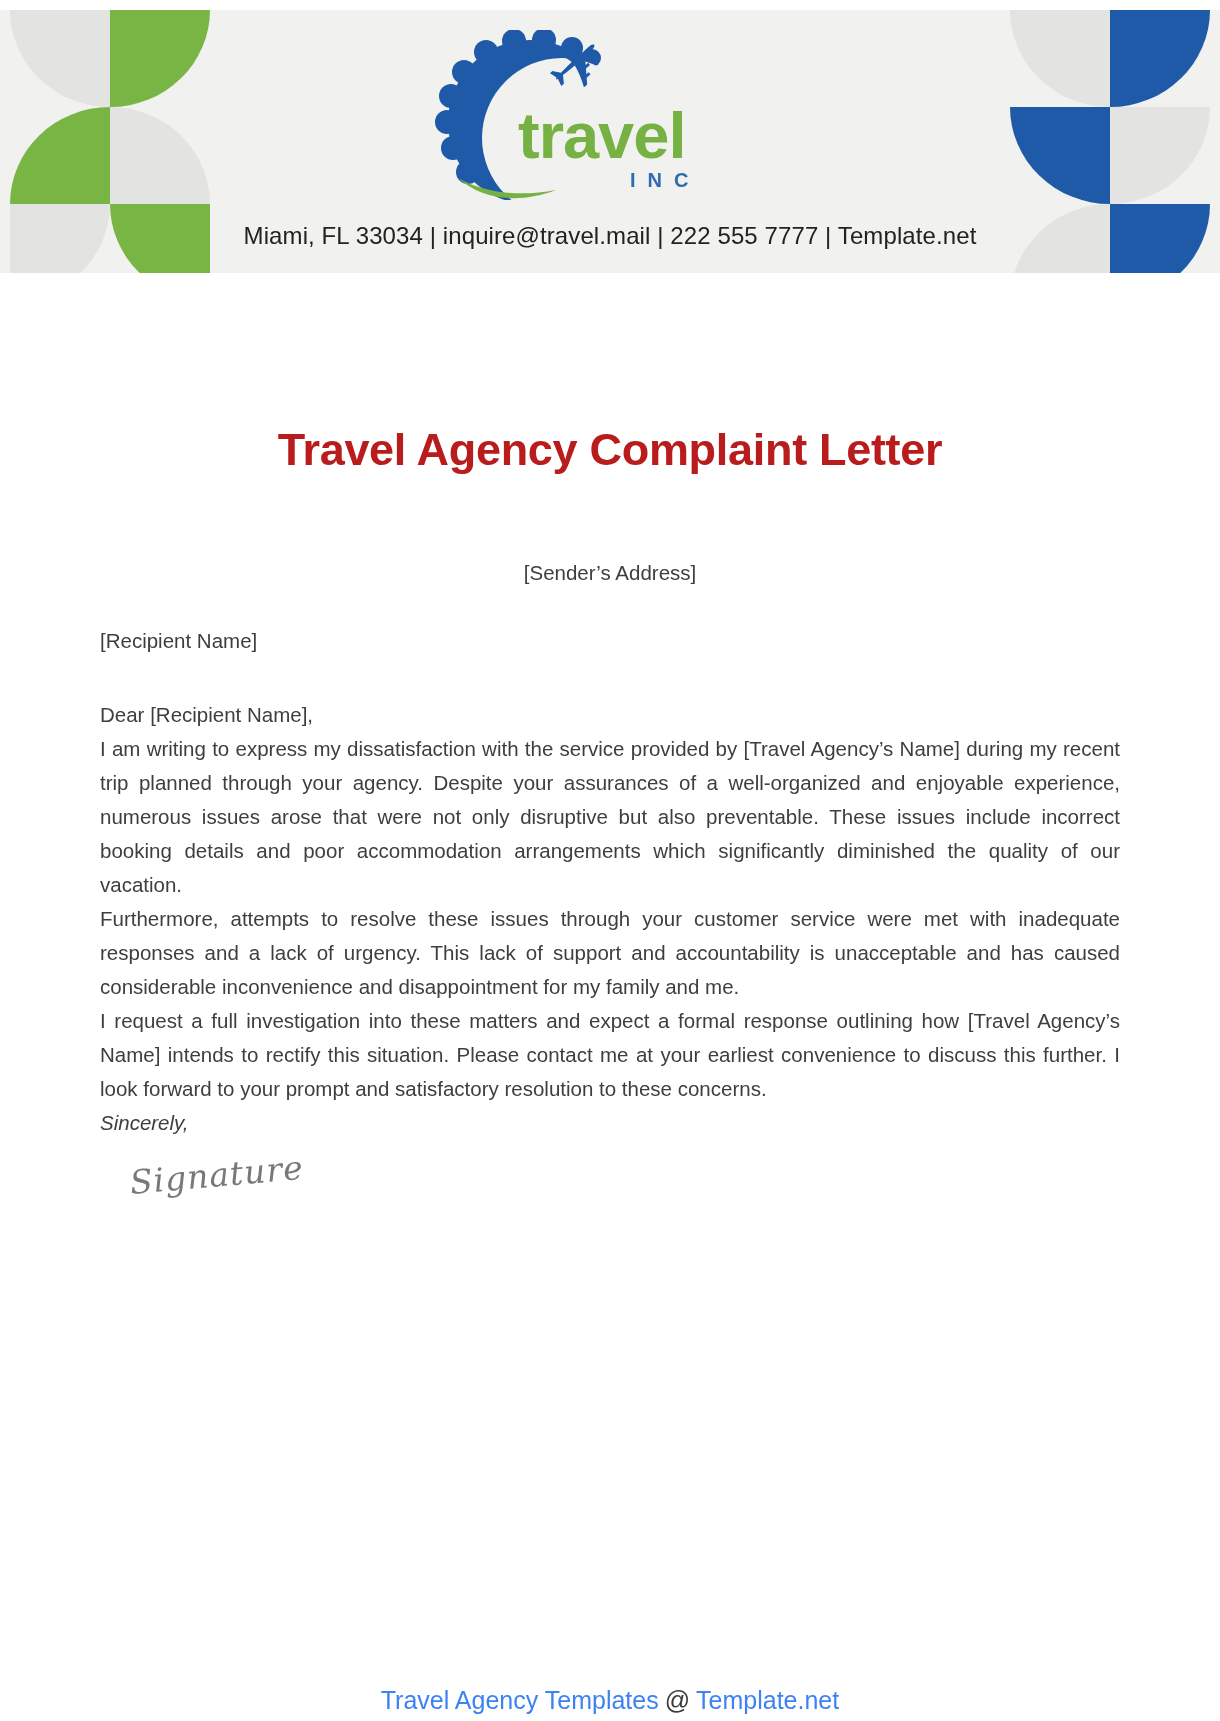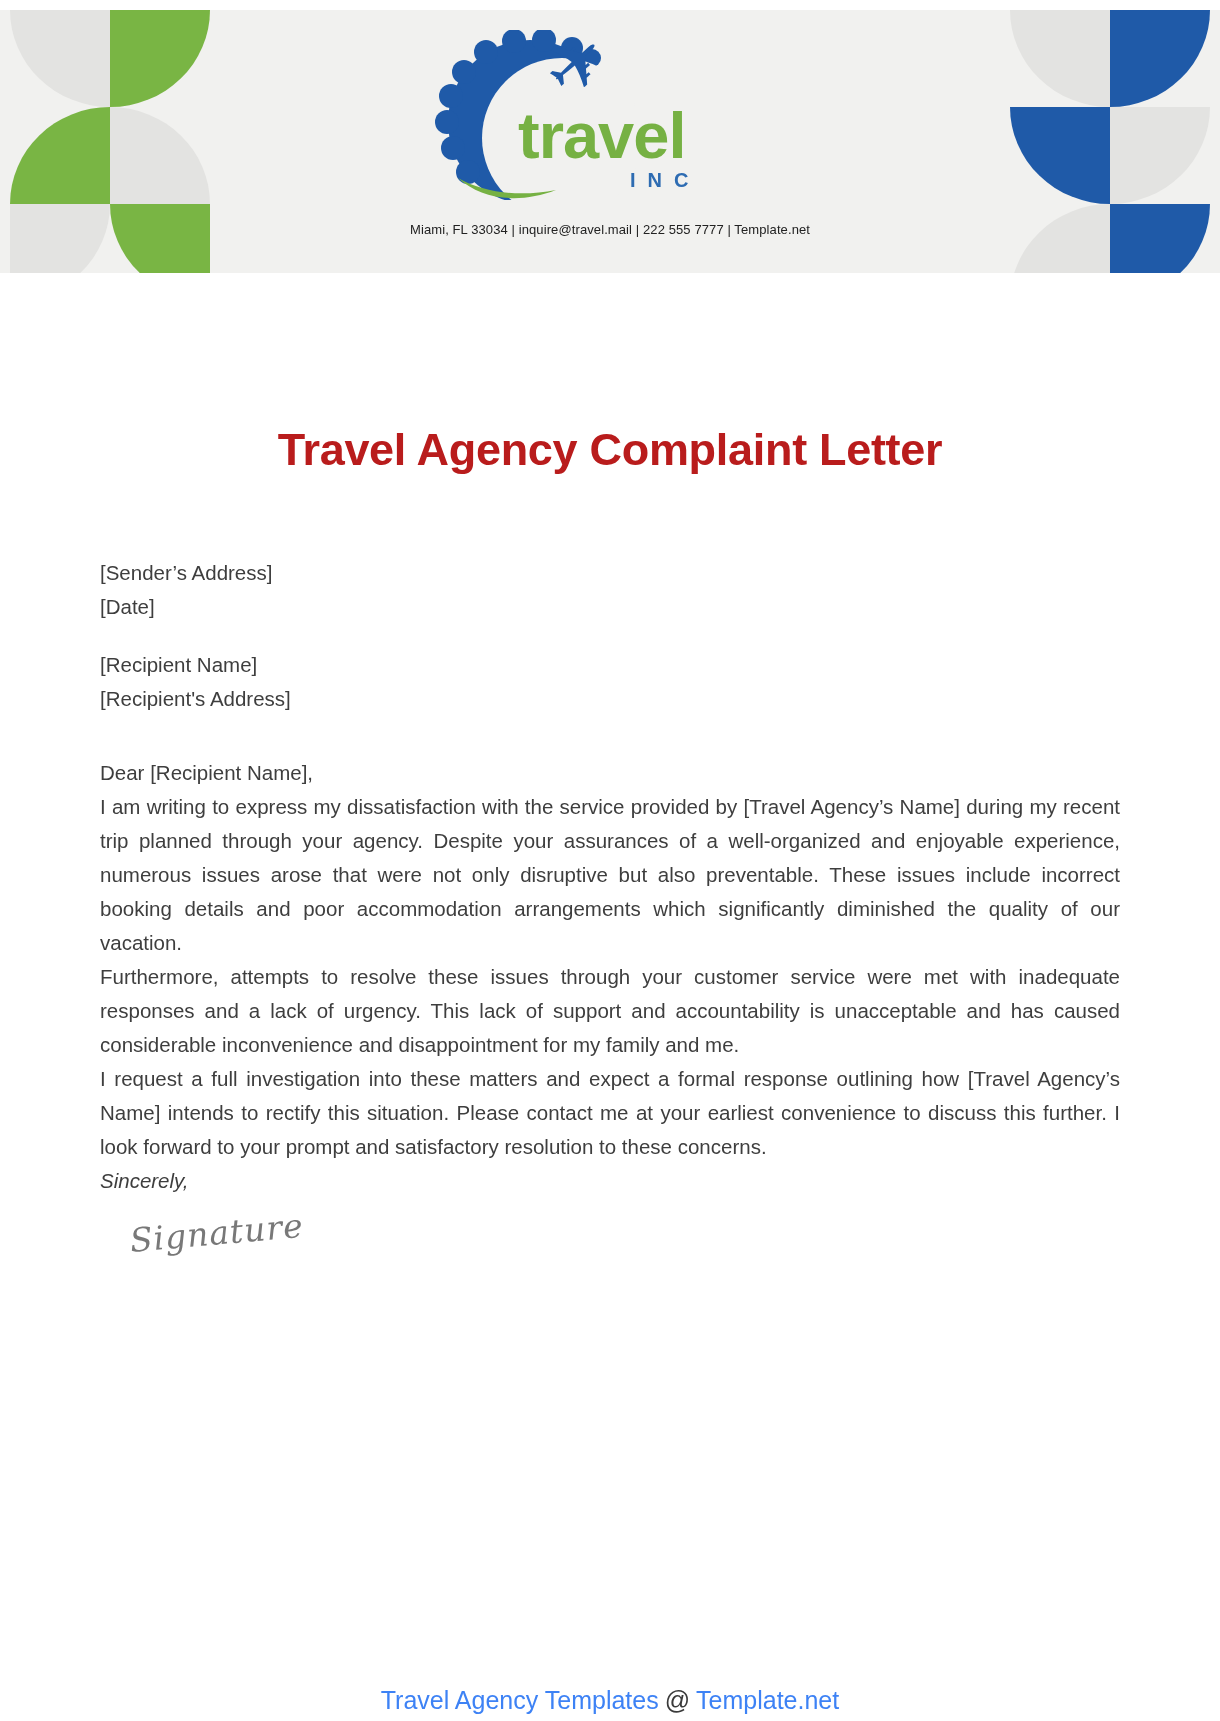--- a/index.html
+++ b/index.html
@@ -15,27 +15,27 @@
   .petal{width:100px;height:97px;}
   .c-gray{background:#e3e3e1;}
   .c-green{background:#79b544;}
   .c-blue{background:#1f5aa8;}
   .r-bl{border-bottom-left-radius:100% 100%;}
   .r-br{border-bottom-right-radius:100% 100%;}
   .r-tl{border-top-left-radius:100% 100%;}
   .r-tr{border-top-right-radius:100% 100%;}
   .logo-wrap{position:absolute;left:0;right:0;top:20px;display:flex;justify-content:center;}
   .contact{position:absolute;left:0;right:0;top:212px;text-align:center;
-    font-size:13px;color:#222222;letter-spacing:0.1px;}
+    font-size:24px;color:#222222;letter-spacing:0.1px;}
   
   .doc-title{margin:151px 100px 0;text-align:center;font-size:45px;line-height:52px;
     font-weight:bold;color:#b91c1c;letter-spacing:-0.3px;}
   .letter{margin:80px 100px 0;font-size:20.5px;line-height:34px;color:#3e3e3e;}
   .letter p{margin:0;}
-  .blk-a{margin-bottom:24px;}
+  .blk-a{margin-bottom:34px;text-align:center;}
   .blk-b{margin-bottom:40px;margin-top:24px;}
   .salutation{margin-bottom:38px;}
   .para{text-align:justify;margin-bottom:48px;}
   .para-last{margin-bottom:42px;}
   .closing{margin-bottom:10px;font-style:italic;}
   .sig-row{height:86px;display:flex;align-items:center;margin-bottom:8px;}
   .signature{font-family:"DejaVu Serif",serif;font-style:italic;font-size:33px;color:#787878;
     letter-spacing:1px;display:inline-block;margin-left:30px;transform:rotate(-5deg);
     transform-origin:left center;}
   
@@ -92,26 +92,24 @@
 
   <div class="contact">Miami, FL 33034 | inquire@travel.mail | 222 555 7777 | Template.net</div>
 </header>
 
 <h1 class="doc-title">Travel Agency Complaint Letter</h1>
 
 <main class="letter">
 
   <div class="blk-a">
     <p>[Sender’s Address]</p>
-    <p>[Date]</p>
   </div>
 
   <div class="blk-b">
     <p>[Recipient Name]</p>
-    <p>[Recipient's Address]</p>
   </div>
 
   <p class="salutation">Dear [Recipient Name],</p>
 
   <p class="para">I am writing to express my dissatisfaction with the service provided by [Travel Agency’s Name] during my recent trip planned through your agency. Despite your assurances of a well-organized and enjoyable experience, numerous issues arose that were not only disruptive but also preventable. These issues include incorrect booking details and poor accommodation arrangements which significantly diminished the quality of our vacation.</p>
   <p class="para">Furthermore, attempts to resolve these issues through your customer service were met with inadequate responses and a lack of urgency. This lack of support and accountability is unacceptable and has caused considerable inconvenience and disappointment for my family and me.</p>
   <p class="para para-last">I request a full investigation into these matters and expect a formal response outlining how [Travel Agency’s Name] intends to rectify this situation. Please contact me at your earliest convenience to discuss this further. I look forward to your prompt and satisfactory resolution to these concerns.</p>
 
   <p class="closing">Sincerely,</p>
 

